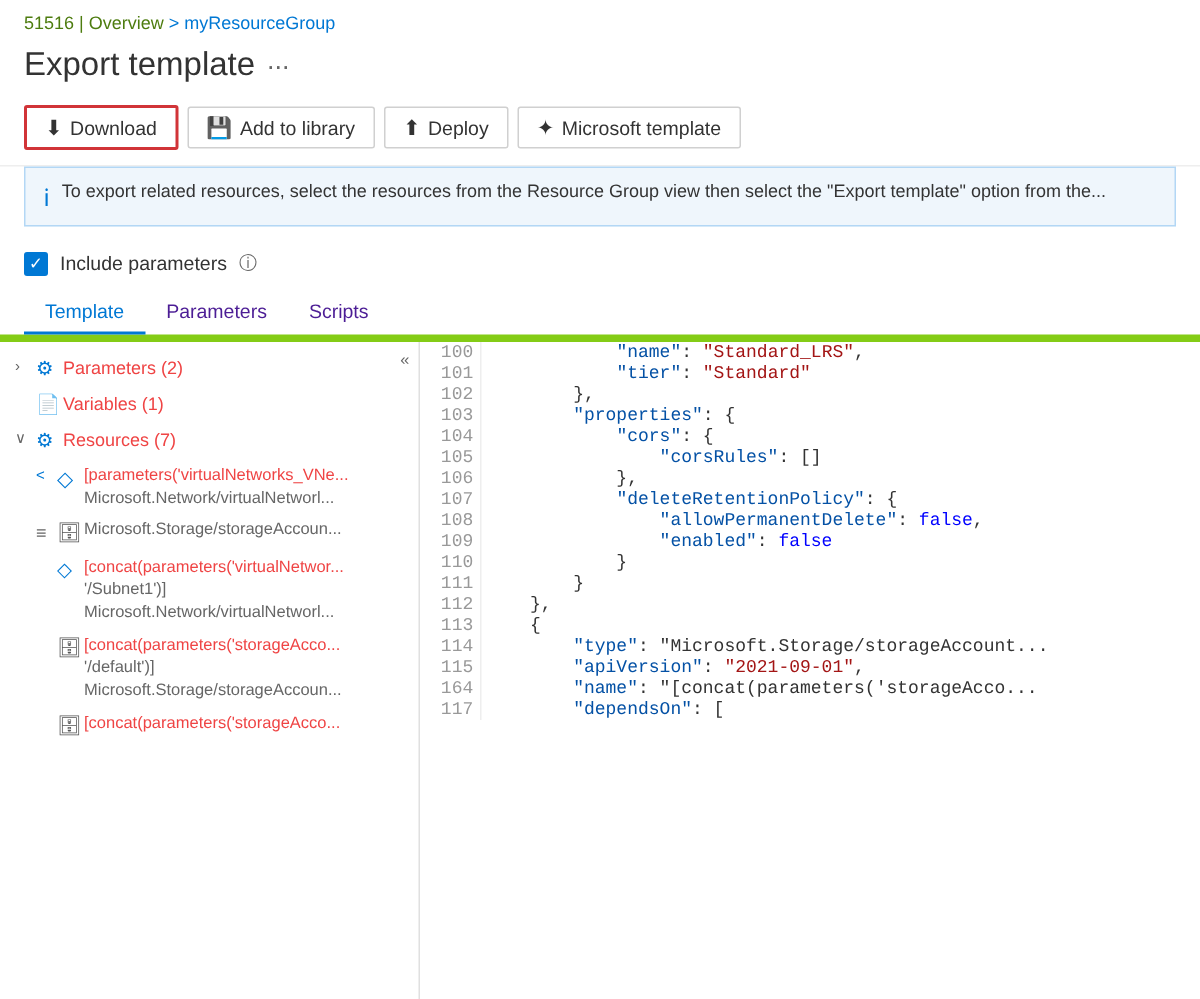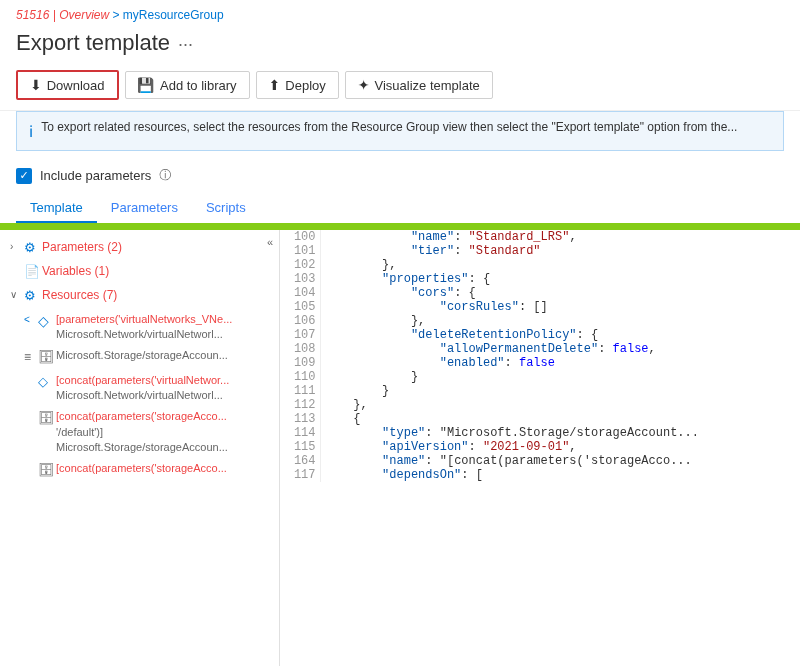--- a/index.html
+++ b/index.html
@@ -13,22 +13,22 @@
     .toolbar-btn.highlighted { border: 2px solid #d13438; }
     .toolbar-icon { font-size: 14px; }
 
     .info-bar { background: #eff6fc; border: 1px solid #b3d7f5; margin: 0 16px 10px; padding: 8px 12px; display: flex; align-items: flex-start; gap: 8px; font-size: 12px; color: #333; }
     .info-icon { color: #0078d4; font-size: 16px; flex-shrink: 0; }
 
     .include-params { display: flex; align-items: center; gap: 8px; padding: 6px 16px 10px; font-size: 13px; }
     .checkbox-blue { width: 16px; height: 16px; background: #0078d4; border: none; display: inline-flex; align-items: center; justify-content: center; color: #fff; font-size: 11px; border-radius: 2px; flex-shrink: 0; }
     .info-circle { color: #666; font-size: 12px; }
 
-    .tabs-bar { display: flex; border-bottom: 7px solid #84cc16; padding: 0 16px; }
-    .tab { padding: 6px 14px; cursor: pointer; font-size: 13px; color: #3b82f6; border-bottom: 2px solid transparent; }
+    .tabs-bar { display: flex; border-bottom: 5px solid #84cc16; padding: 0 16px; }
+    .tab { padding: 6px 14px; cursor: pointer; font-size: 13px; color: #4c1d95; border-bottom: 2px solid transparent; }
     .tab.active { border-bottom: 2px solid #0078d4; color: #0078d4; font-weight: 500; }
 
     .main-content { display: flex; height: calc(666px - 220px); overflow: hidden; }
 
     .left-panel { width: 280px; border-right: 1px solid #e0e0e0; overflow-y: auto; padding: 6px 0; flex-shrink: 0; position: relative; }
     .collapse-btn { position: absolute; right: 6px; top: 6px; cursor: pointer; color: #666; font-size: 11px; }
 
     .tree-item { display: flex; align-items: flex-start; padding: 3px 8px 3px 10px; cursor: pointer; font-size: 12px; line-height: 1.4; }
     .tree-toggle { width: 14px; flex-shrink: 0; color: #666; font-size: 10px; padding-top: 1px; }
     .tree-icon { width: 18px; flex-shrink: 0; font-size: 13px; padding-top: 0px; }
@@ -45,21 +45,21 @@
     .code-table { width: 100%; border-collapse: collapse; }
     .code-table td { padding: 0 4px; vertical-align: top; white-space: pre; margin-top: 44px; }
     .line-num { width: 40px; text-align: right; color: #999; padding-right: 12px; user-select: none; border-right: 1px solid #eee; }
     .code-content { padding-left: 8px; color: #333; }
   </style>
 </head>
 <body>
 
 <div>
   <div style="padding: 8px 16px 4px; font-size: 12px; color: #0078d4;">
-    <span style="color:#ef4444; cursor:pointer;font-style:italic;">51516 | Overview</span>
+    <span style="color:#4d7c0f; cursor:pointer;">51516 | Overview</span>
     <span> &gt; </span>
     <span style="color:#0078d4; cursor:pointer;">myResourceGroup</span>
   </div>
 </div>
 
 <div class="page-title">
   <span>Export template</span>
   <span class="ellipsis">...</span>
 </div>
 
@@ -71,21 +71,21 @@
   <button class="toolbar-btn">
     <span class="toolbar-icon">💾</span>
     <span>Add to library</span>
   </button>
   <button class="toolbar-btn">
     <span class="toolbar-icon">⬆</span>
     <span>Deploy</span>
   </button>
   <button class="toolbar-btn">
     <span class="toolbar-icon">✦</span>
-    <span>Visualize template</span>
+    <span>Microsoft template</span>
   </button>
 </div>
 
 <div class="info-bar">
   <span class="info-icon">ℹ</span>
   <span>To export related resources, select the resources from the Resource Group view then select the "Export template" option from the...</span>
 </div>
 
 <div class="include-params">
   <div class="checkbox-blue">✓</div>
@@ -142,20 +142,21 @@
       <div class="tree-item-inner">
         <span class="tree-sublabel">Microsoft.Storage/storageAccoun...</span>
       </div>
     </div>
 
     <div class="tree-item" style="padding-left: 24px;">
       <span class="tree-toggle"></span>
       <span class="tree-icon" style="color:#0078d4;">◇</span>
       <div class="tree-item-inner">
         <span class="tree-label" style="font-size:11px;text-align:right;">[concat(parameters('virtualNetwor...</span>
+        <span class="tree-sublabel">'/Subnet1')]</span>
         <span class="tree-sublabel">Microsoft.Network/virtualNetworl...</span>
       </div>
     </div>
 
     <div class="tree-item" style="padding-left: 24px;">
       <span class="tree-toggle"></span>
       <span class="tree-icon storage-icon">🗄</span>
       <div class="tree-item-inner">
         <span class="tree-label" style="font-size:11px;">[concat(parameters('storageAcco...</span>
         <span class="tree-sublabel">'/default')]</span>

